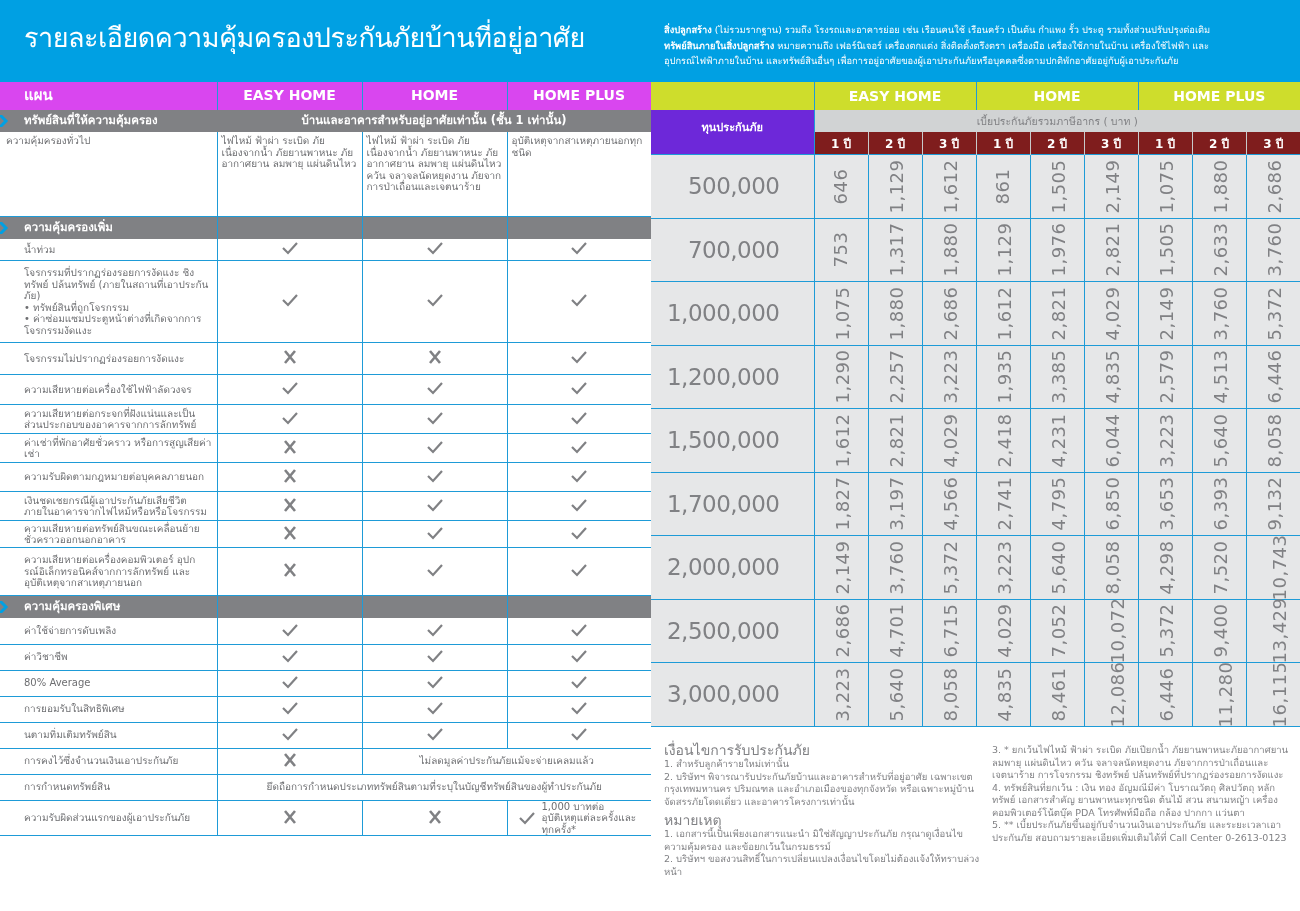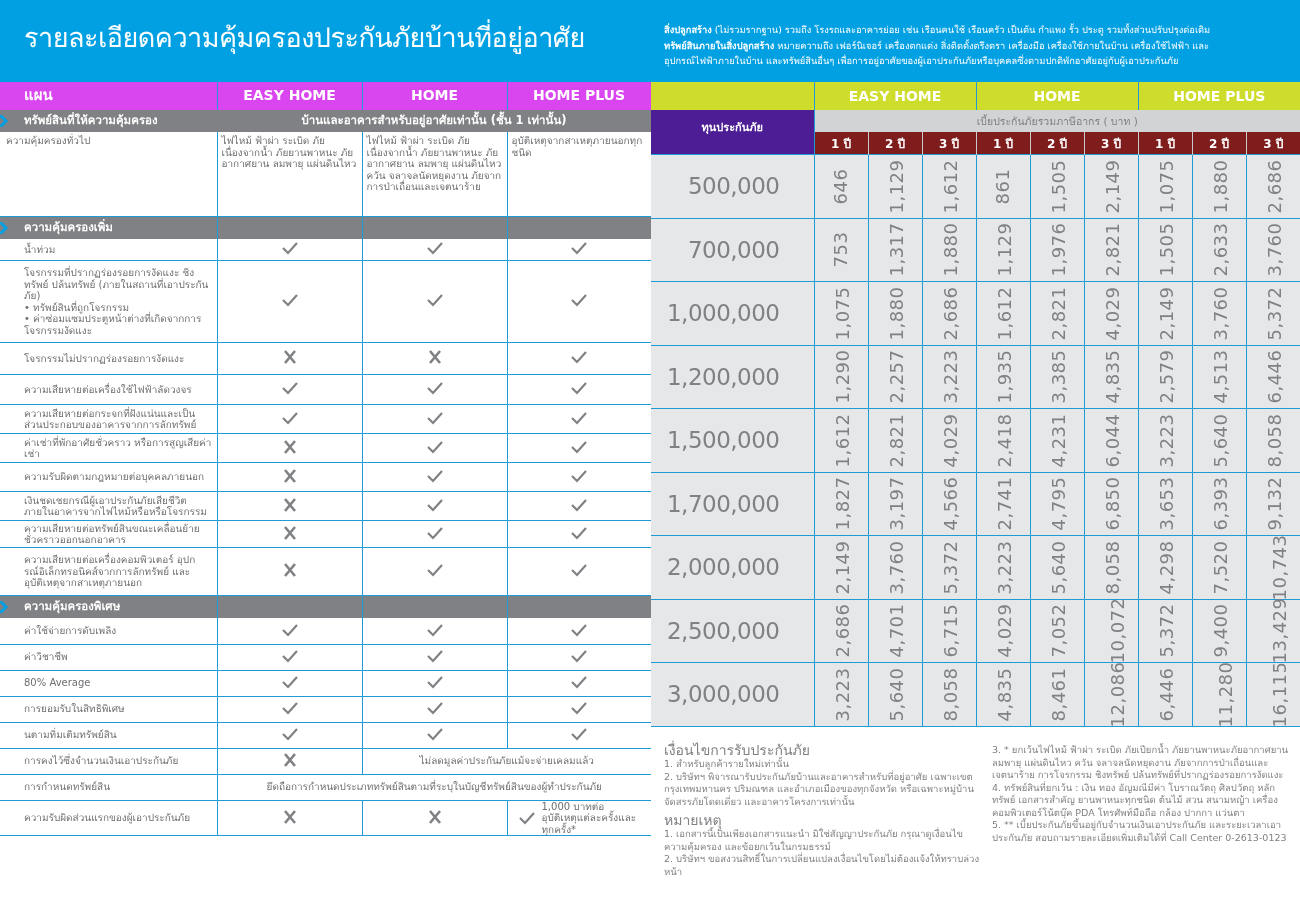--- a/index.html
+++ b/index.html
@@ -28,21 +28,21 @@
   .small { font-size:8px; color:#6d6e71; }
   .note-cell { font-size:7.5px; line-height:9px; text-align:left !important; }
   .note-cell .mark { vertical-align:middle; margin:0 6px 0 10px; }
   .note-cell span.t { display:inline-block; vertical-align:middle; width:95px; }
 
   
   .rt { position:absolute; left:651px; top:82px; width:649px; border-collapse:collapse; table-layout:fixed; }
   .rt td { padding:0; text-align:center; }
   .rt tr.plan td { background:#cedd2c; color:#fff; font-weight:bold; font-size:14px; height:28px; border-right:1px solid #1e9bd7; }
   .rt tr.plan td:first-child { border-right:1px solid #1e9bd7; }
-  .rt td.sum-h { background:#4c1d95; color:#fff; font-weight:bold; font-size:11px; vertical-align:top; padding-top:8px; border-right:1px solid #1e9bd7; }
+  .rt td.sum-h { background:#6d28d9; color:#fff; font-weight:bold; font-size:11px; vertical-align:top; padding-top:8px; border-right:1px solid #1e9bd7; }
   .rt td.prem-h { background:#d1d3d4; color:#808184; font-size:10.5px; height:22px; }
   .rt tr.years td { background:#7f1d1d; color:#fff; font-weight:bold; font-size:12px; height:22px; border-right:1px solid #c8c9cb; }
   .rt tr.years td:last-child { border-right:none; }
   .rt tr.row td { background:#e6e7e8; height:62.5px; border-top:1.5px solid #1e9bd7; border-right:1px solid #1e9bd7; }
   .rt tr.row td:last-child { border-right:none; }
   .rt td.sum { font-size:23px; color:#808184; text-align:right; padding-right:34px; letter-spacing:-0.5px; }
   .rt td.v { color:#808184; font-size:18px; }
   .rt td.v span { display:inline-block; transform:rotate(-90deg); white-space:nowrap; letter-spacing:0.5px; }
   .rt tr.row:last-child td { border-bottom:1.5px solid #1e9bd7; }
 

